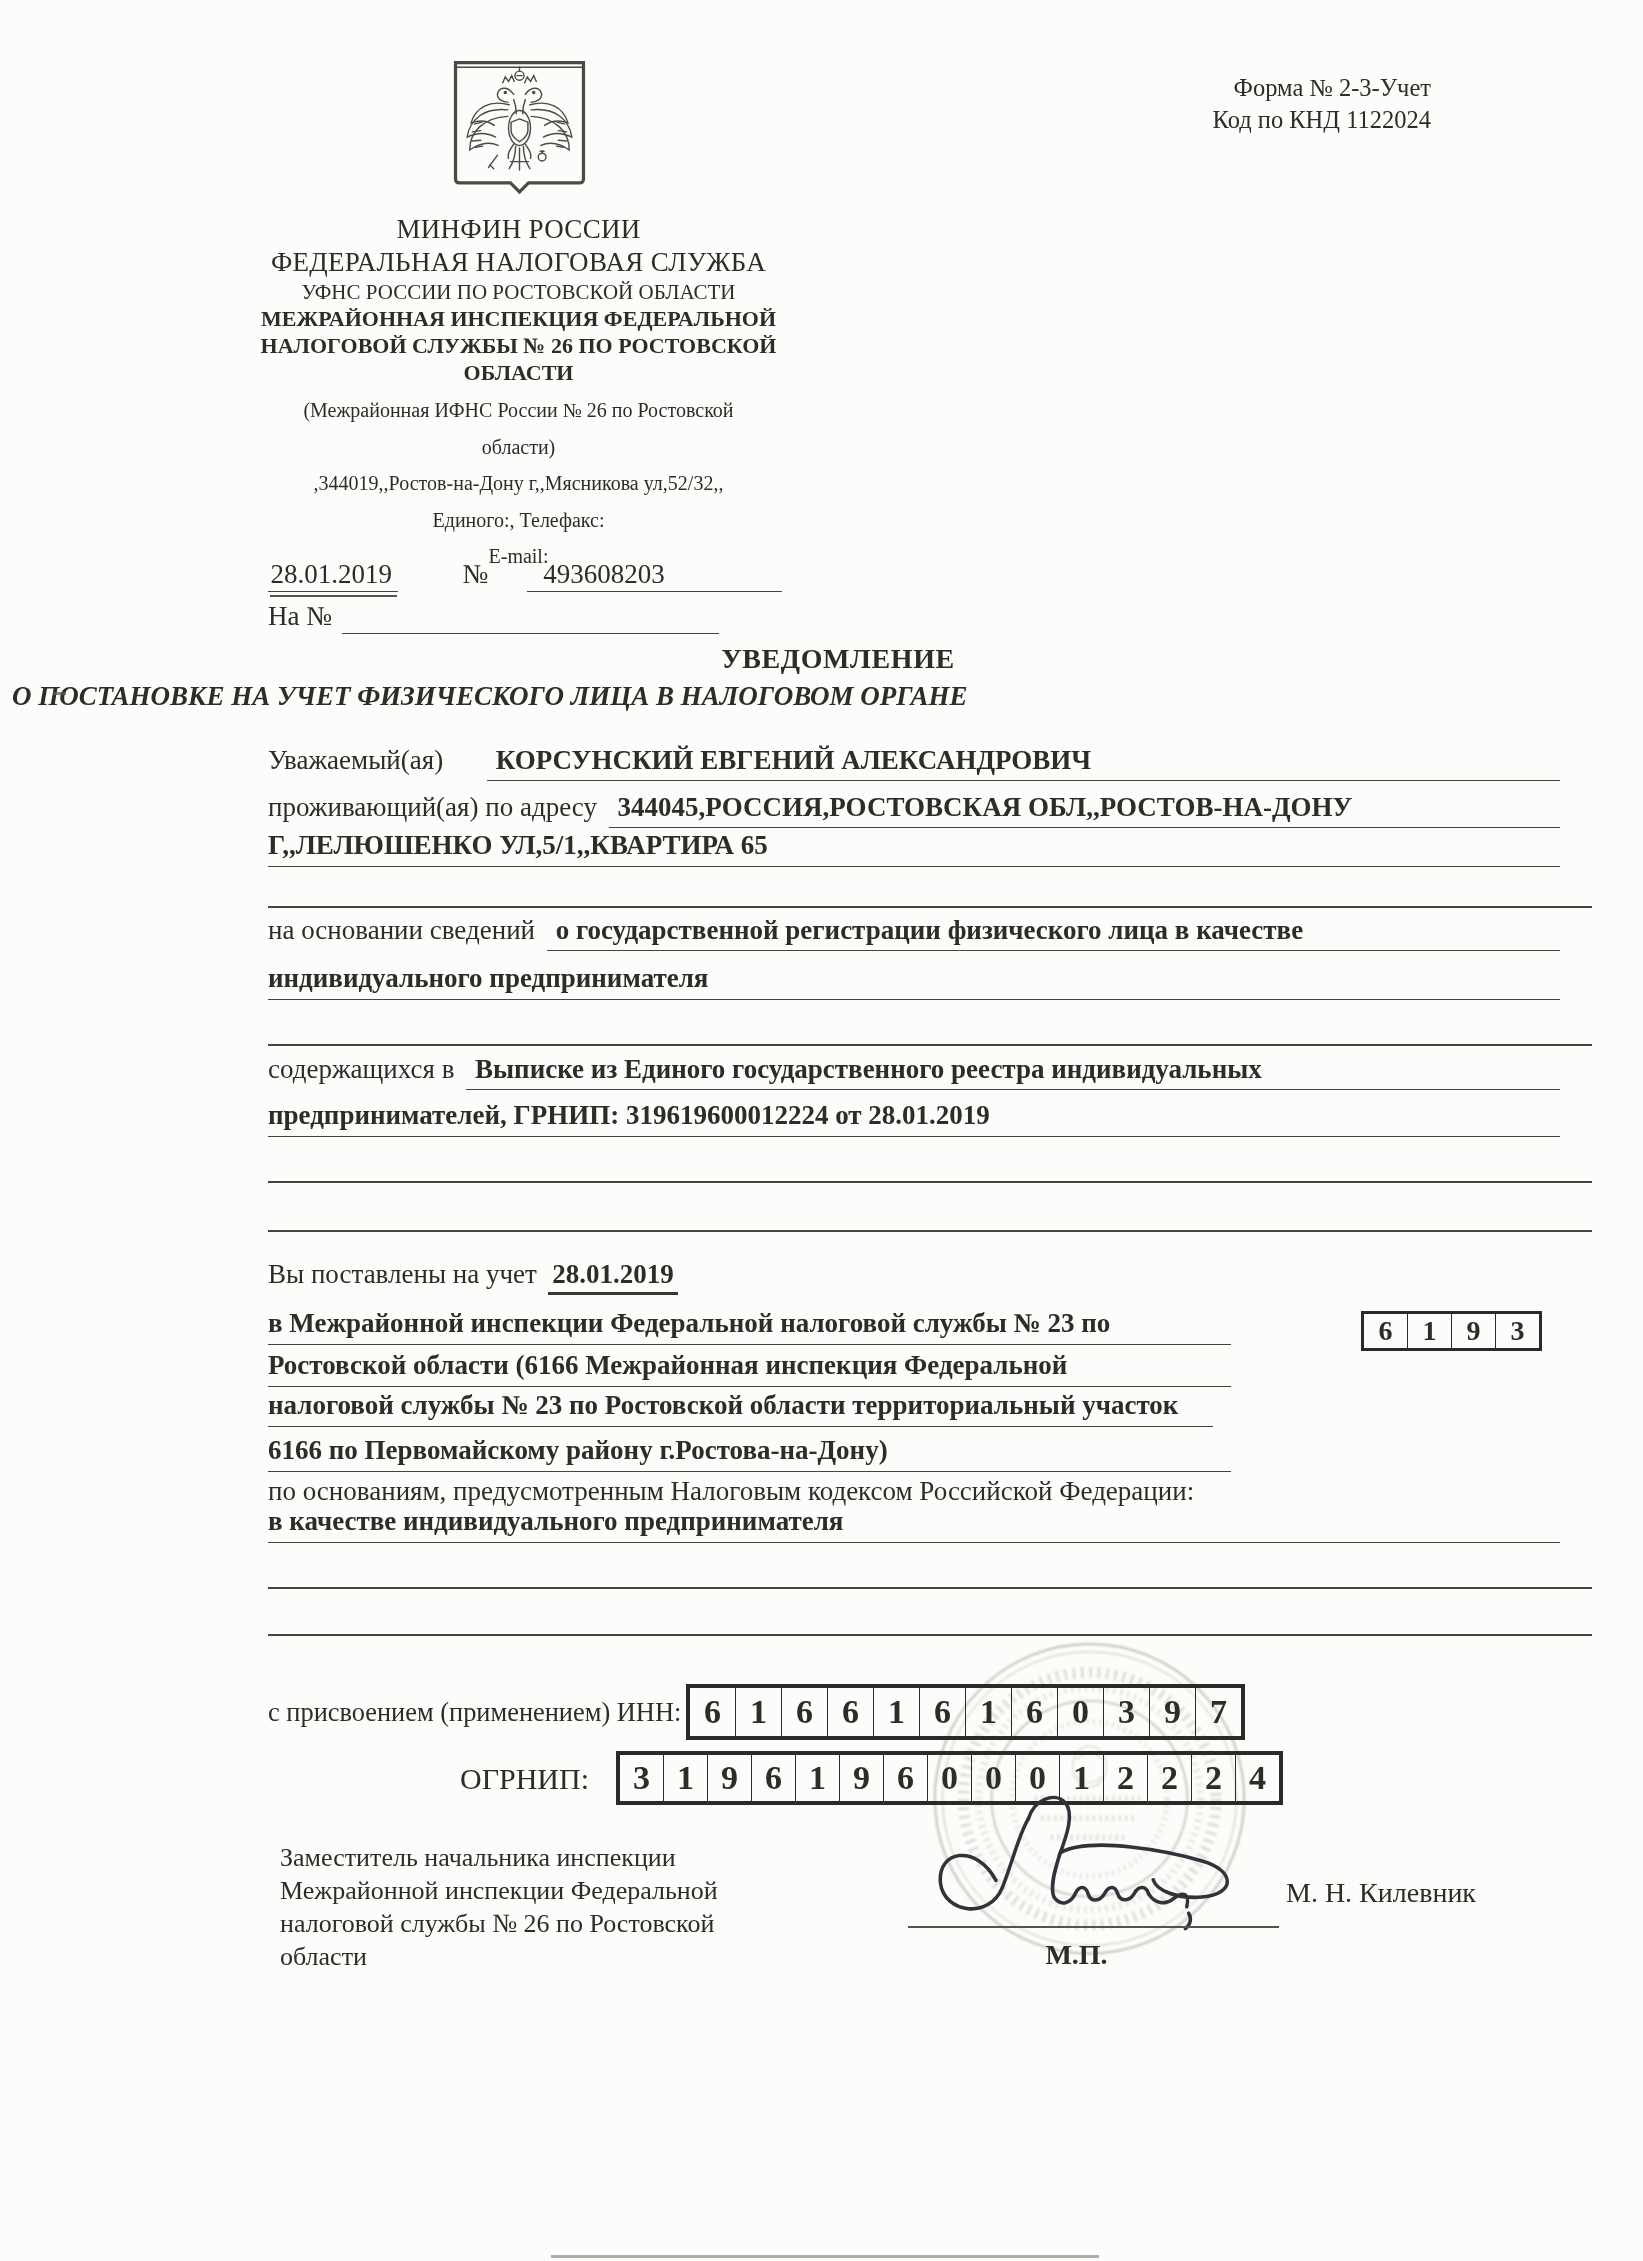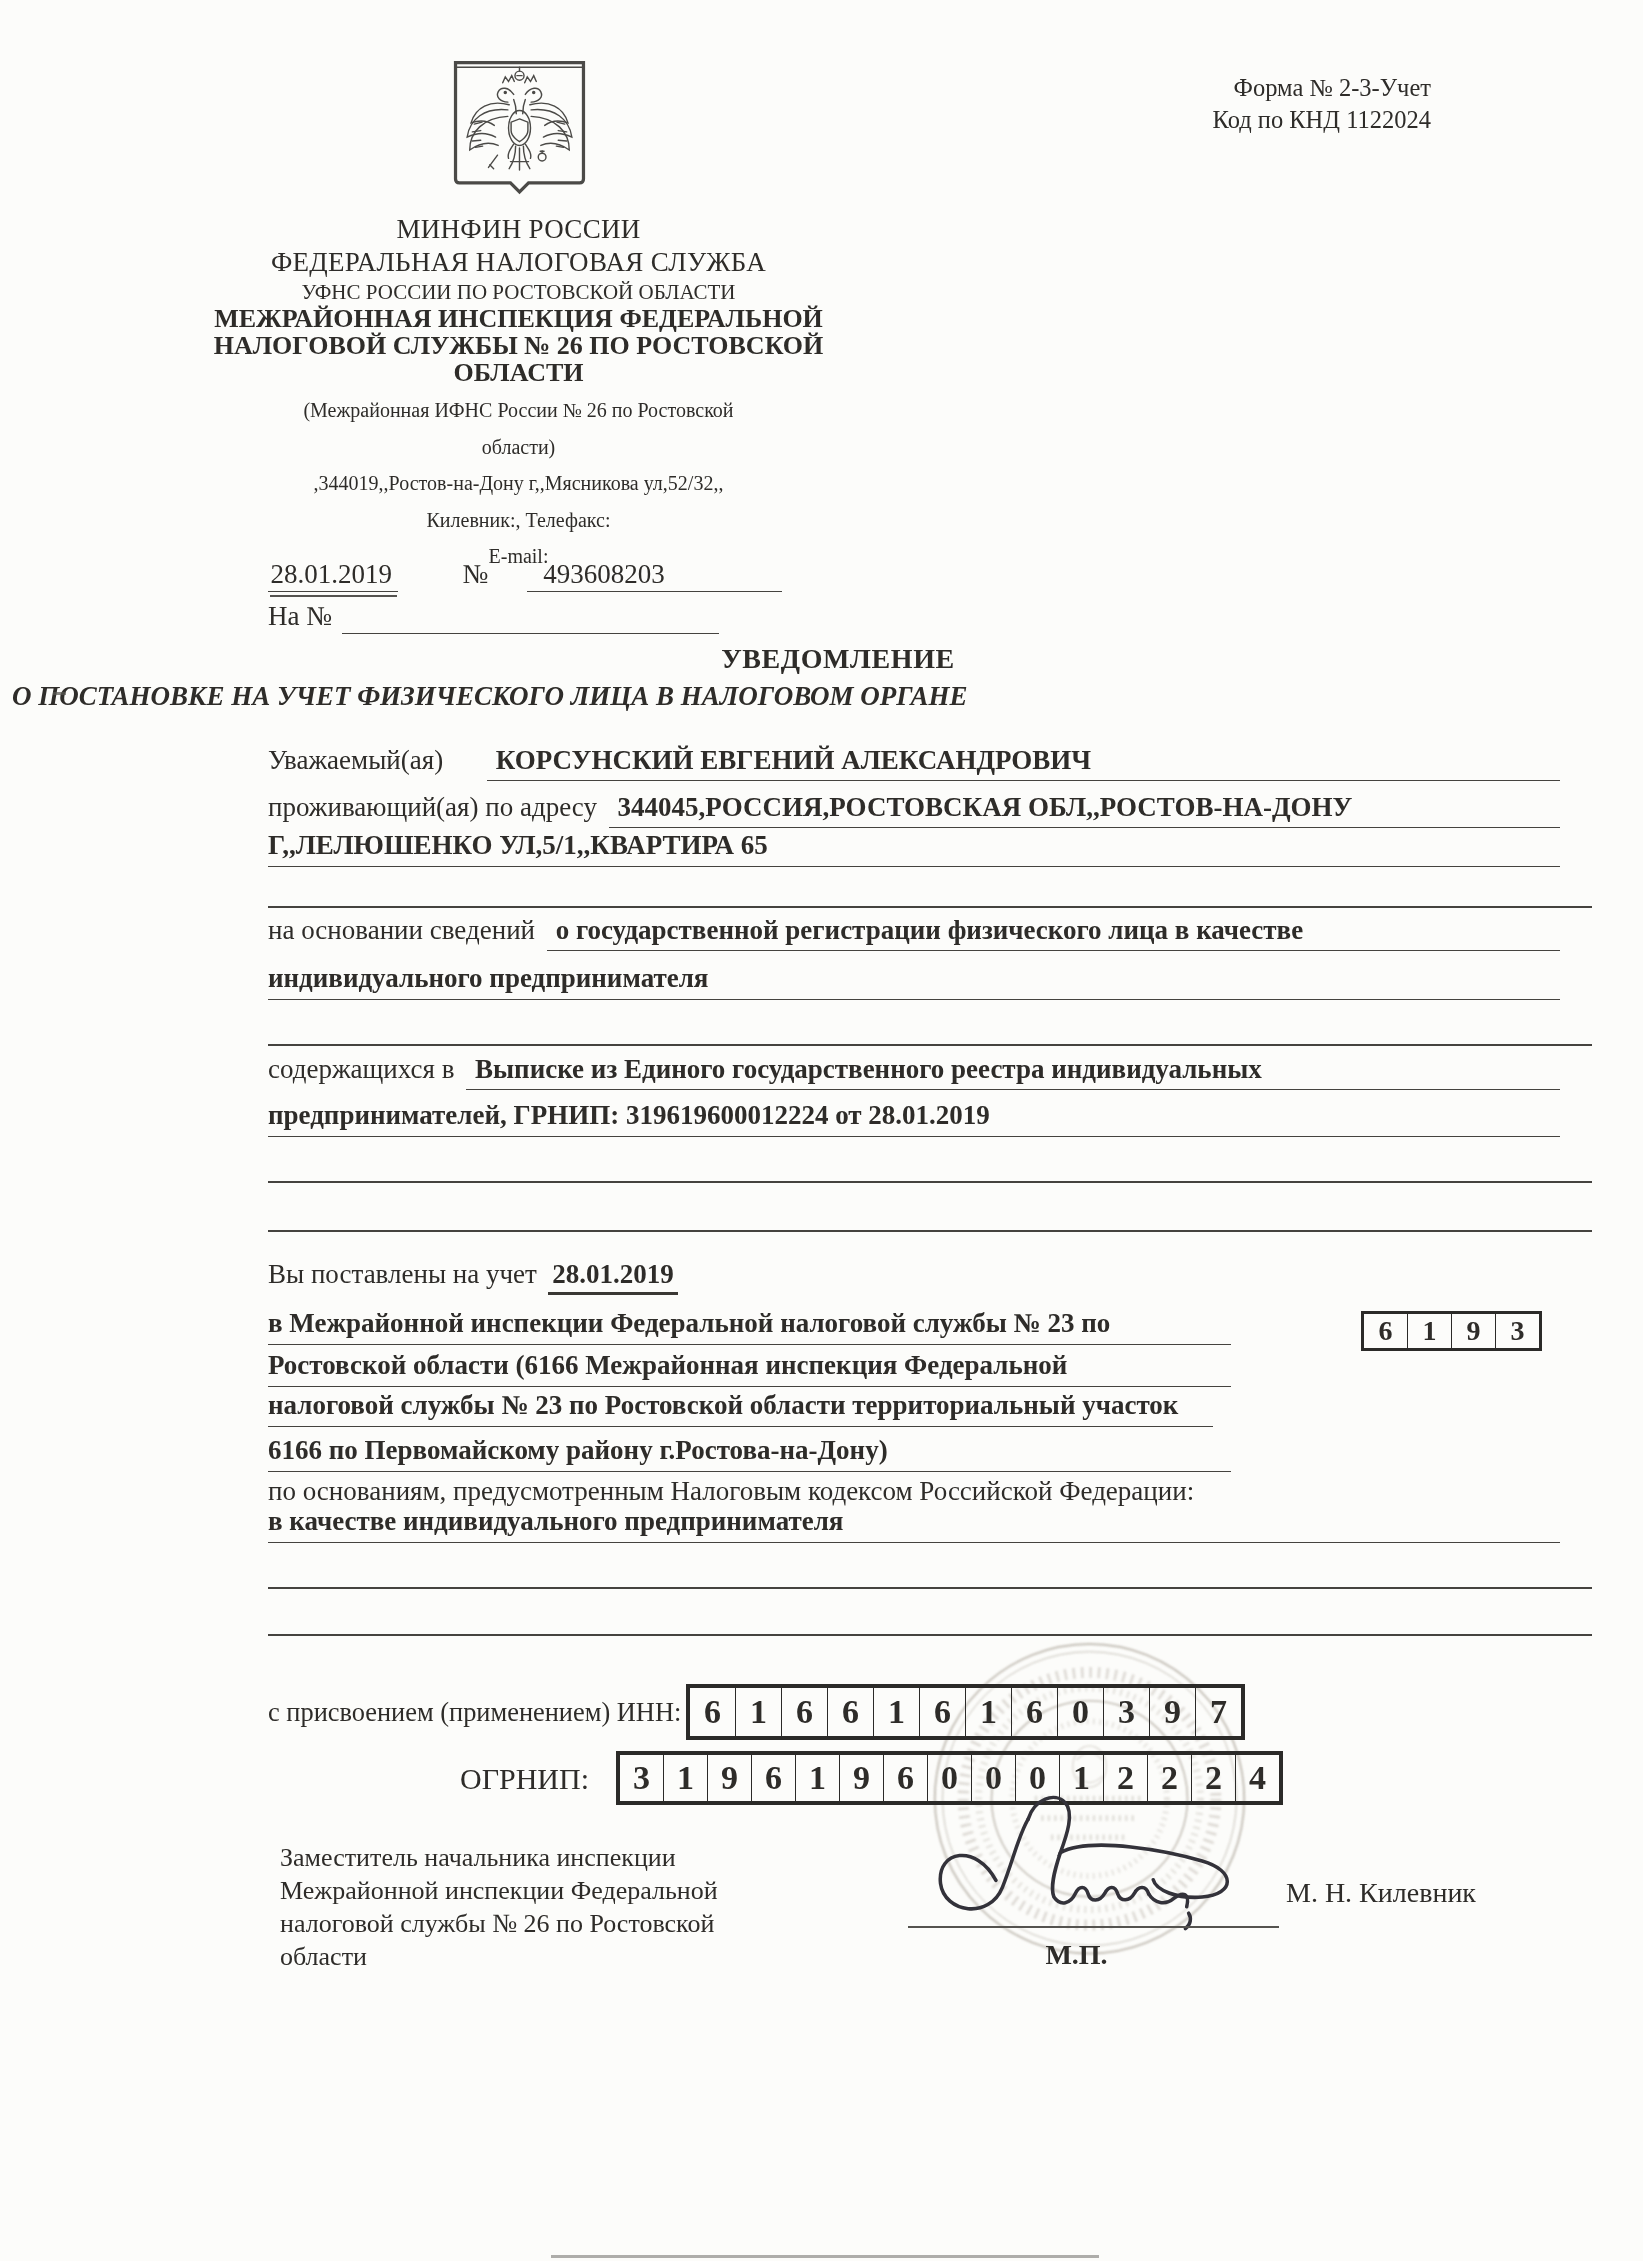--- a/index.html
+++ b/index.html
@@ -8,21 +8,21 @@
     background:#fcfcfa; color:#2e2c29; overflow:hidden;
     font-family:"Liberation Serif", serif;
   }
   .abs { position:absolute; }
 
   
   .emblem { left:451px; top:59px; width:137px; height:138px; }
   .letterhead { left:190px; top:213px; width:657px; text-align:center; }
   .lh-big   { font-size:27px; line-height:33px; letter-spacing:0.3px; }
   .lh-mid   { font-size:21px; line-height:26px; }
-  .lh-bold  { font-size:26px; line-height:27px; font-weight:bold;font-family:Liberation Serif, serif; }
+  .lh-bold  { font-size:22px; line-height:27px; font-weight:bold;font-family:Liberation Serif, serif; }
   .lh-small { font-size:20px; line-height:24.5px;margin-top:12px; }
 
   .form-header { right:213px; top:72px; text-align:right; font-size:24.5px; line-height:32px; }
 
   
   .ref-row { left:268px; display:flex; font-size:27px; height:36px; line-height:36px; white-space:nowrap; }
   .ref-date { position:relative; border-bottom:1.9px solid #45433f; padding:0 6.4px 0 2.6px; }
   .ref-date::after { content:""; position:absolute; left:1.9px; right:1.9px; bottom:-5.8px; height:1.9px; background:#55534f; }
   .ref-no   { margin-left:64px; }
   .ref-num  { margin-left:39px; border-bottom:1.9px solid #45433f; padding:0 6.4px 0 16px; min-width:232px; }
@@ -110,21 +110,21 @@
   <div class="abs letterhead">
     <div class="lh-big">МИНФИН РОССИИ</div>
     <div class="lh-big">ФЕДЕРАЛЬНАЯ НАЛОГОВАЯ СЛУЖБА</div>
     <div class="lh-mid">УФНС РОССИИ ПО РОСТОВСКОЙ ОБЛАСТИ</div>
     <div class="lh-bold">МЕЖРАЙОННАЯ ИНСПЕКЦИЯ ФЕДЕРАЛЬНОЙ</div>
     <div class="lh-bold">НАЛОГОВОЙ СЛУЖБЫ № 26 ПО РОСТОВСКОЙ</div>
     <div class="lh-bold">ОБЛАСТИ</div>
     <div class="lh-small">(Межрайонная ИФНС России № 26 по Ростовской</div>
     <div class="lh-small">области)</div>
     <div class="lh-small">,344019,,Ростов-на-Дону г,,Мясникова ул,52/32,,</div>
-    <div class="lh-small">Килевник:, Телефакс:</div>
+    <div class="lh-small">Единого:, Телефакс:</div>
     <div class="lh-small">E-mail:</div>
   </div>
 
   <div class="abs form-header">
     <div>Форма № 2-3-Учет</div>
     <div>Код по КНД 1122024</div>
   </div>
 
   <div class="abs ref-row" style="top:556px;">
     <span class="ref-date">28.01.2019</span>

